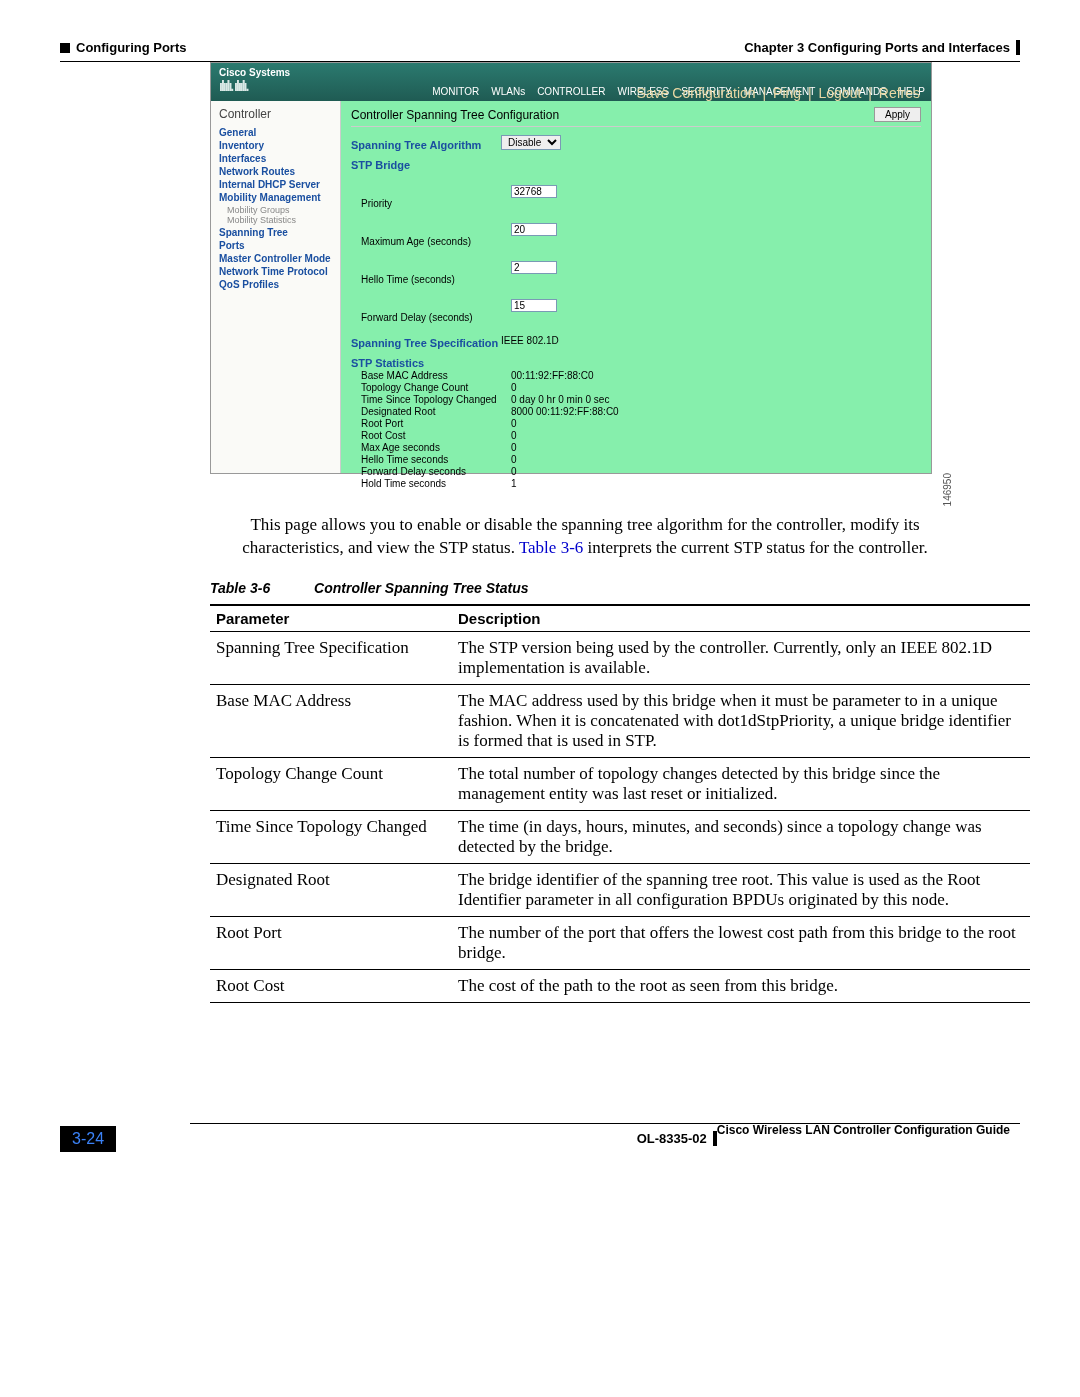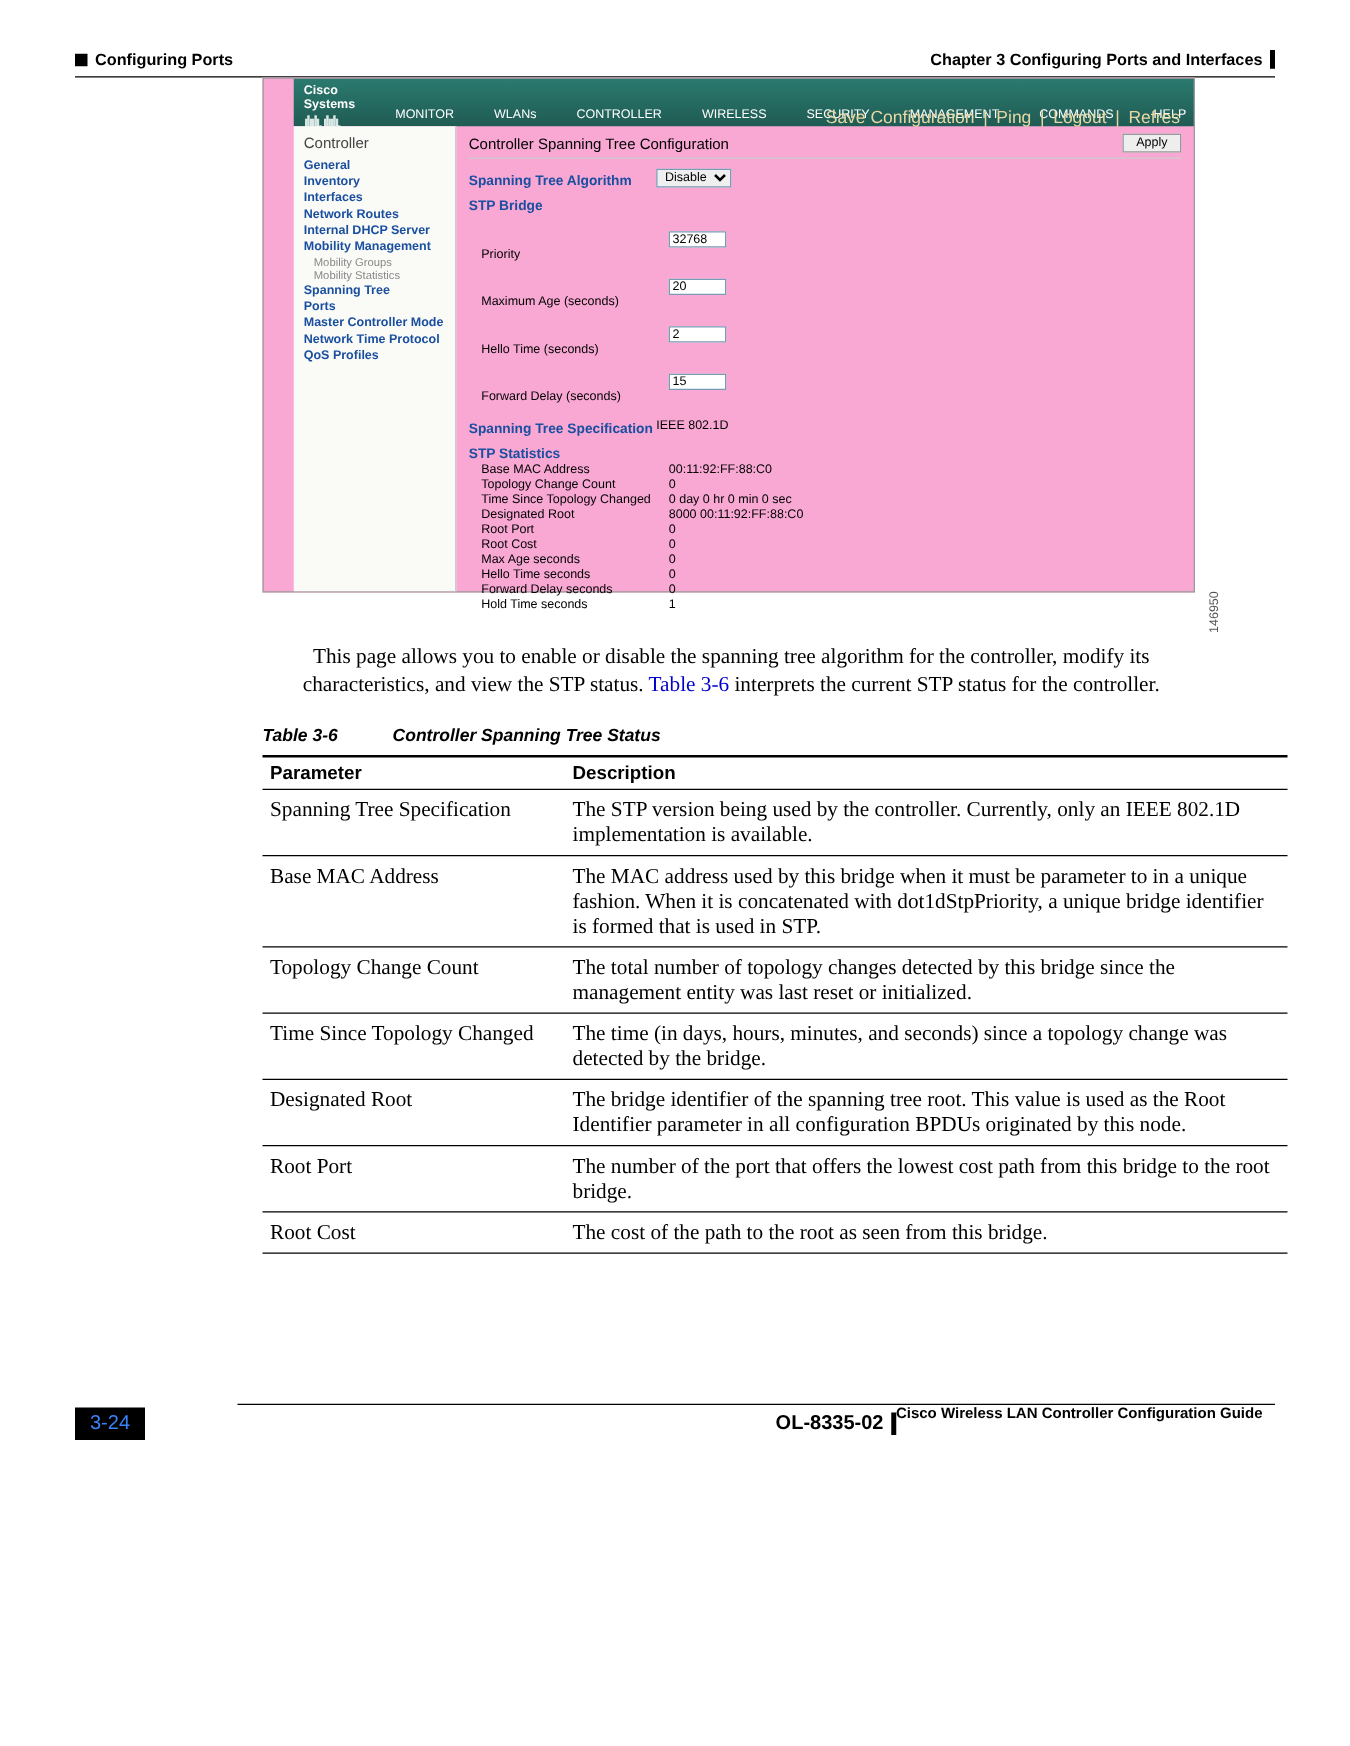--- a/index.html
+++ b/index.html
@@ -38,22 +38,21 @@
     margin: 60px 0 10px 150px;
   }
   .screenshot {
     margin: 0 0 0 150px;
     width: 720px;
     height: 410px;
     border: 1px solid #999;
     font-family: Arial, sans-serif;
     font-size: 11px;
     position: relative;
-    background:#f9a8d4;
-    padding-left:24px;
+    background:#86efac;
   }
   .topbar {
     height: 38px;
     background: linear-gradient(#2b7a6f,#1f5b53);
     color:#fff;
     display:flex;
     align-items:flex-end;
     justify-content: space-between;
     padding: 0 6px 0 0;
     box-sizing:border-box;
@@ -73,21 +72,21 @@
     top:22px; right:8px;
     color:#e8d7a3;
   }
   .top-right span { margin:0 3px; cursor:default;}
   .menubar {
     display:flex;
     gap:12px;
     font-size:10px;
     padding-bottom:4px;
   }
-  .menubar span { cursor:default;margin-left:20px;}
+  .menubar span { cursor:default;}
   .content {
     display:flex;
     height: calc(100% - 38px);
   }
   .sidebar {
     width:130px;
     background:#fafaf7;
     border-right:1px solid #ccc;
     padding:6px 8px;
     box-sizing:border-box;
@@ -377,17 +376,17 @@
   </table>
 
   <div class="footer">
     <div style="text-align:right" class="right-bar-footer">
       <span class="footer-right">Cisco Wireless LAN Controller Configuration Guide</span>
     </div>
     <div class="footer-rule"></div>
     <div class="footer-content">
       <span class="page-num">3-24</span>
       <div style="flex:1"></div>
-      <span class="right-bar-footer" style="font-family:Arial;font-size:16px;font-weight:bold">OL-8335-02</span>
+      <span class="right-bar-footer" style="font-family:Arial;font-size:13px;font-weight:bold">OL-8335-02</span>
     </div>
   </div>
 
 </div>
 
 </body></html>

